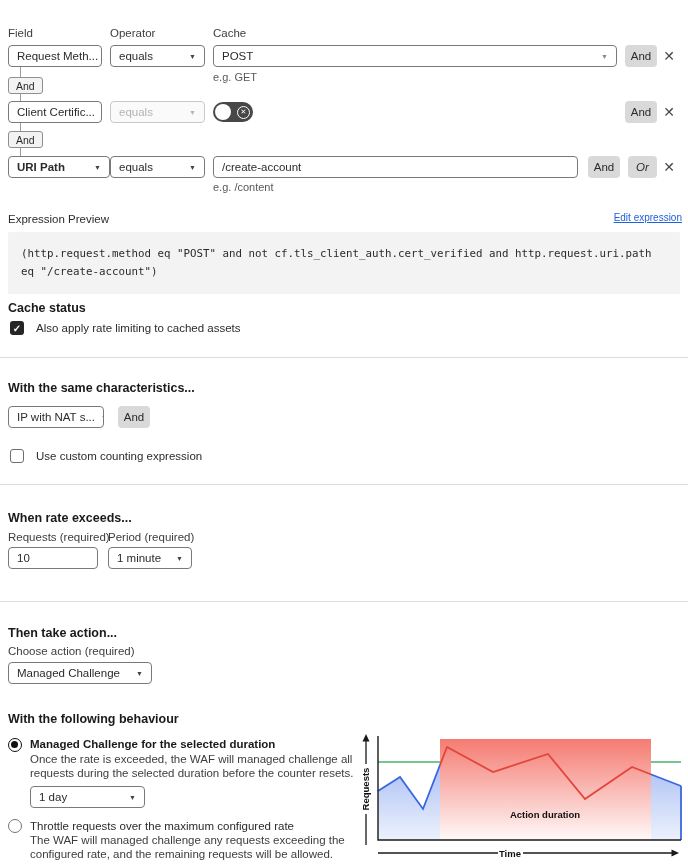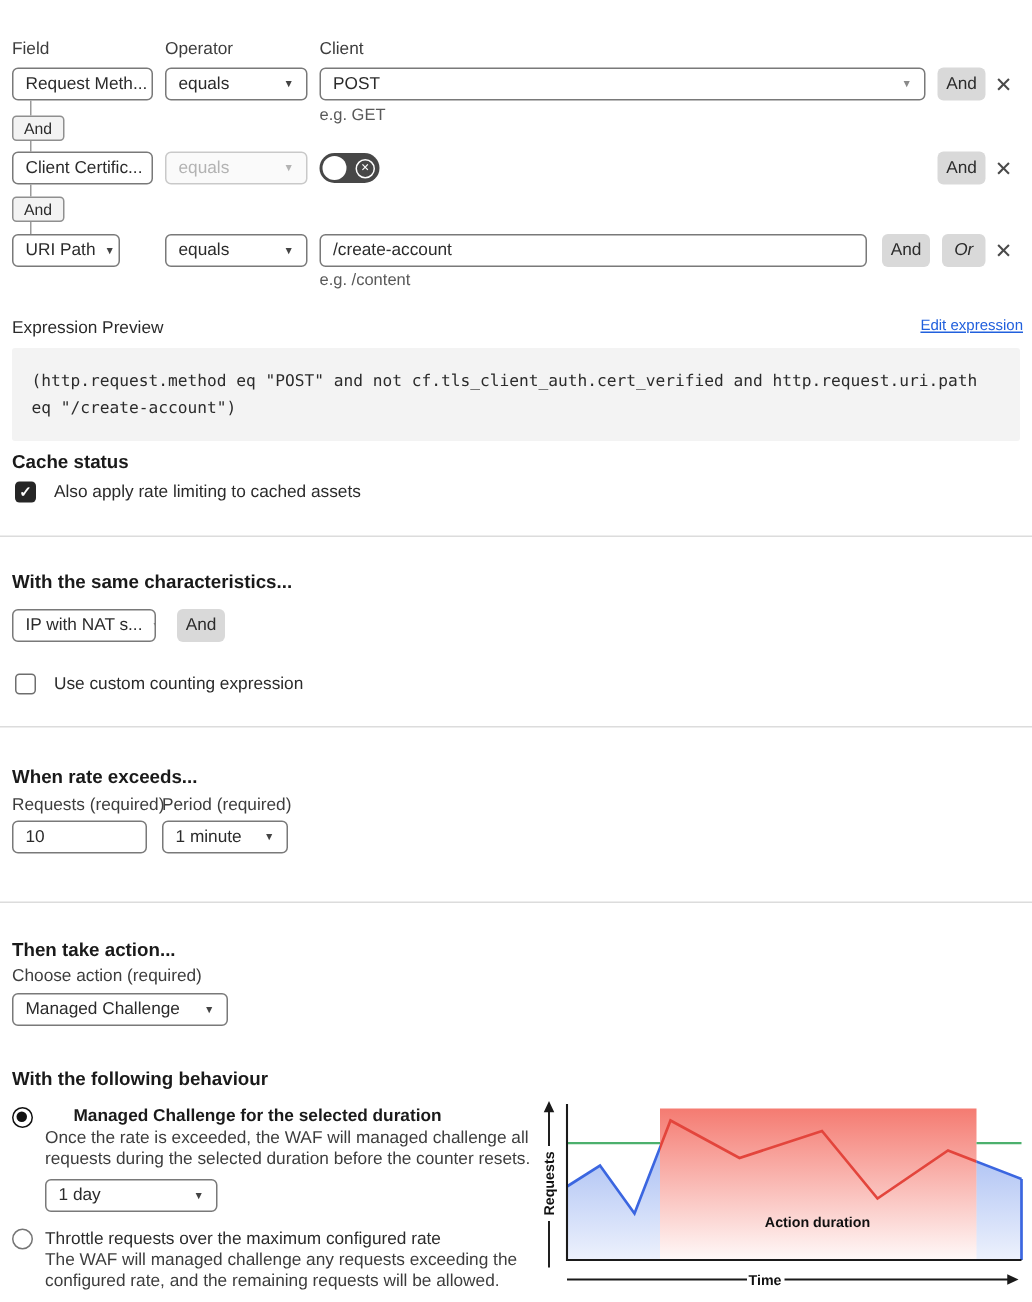--- a/index.html
+++ b/index.html
@@ -65,21 +65,21 @@
   svg text { font-family:"Liberation Sans", sans-serif; font-weight:bold; font-size:9.5px; fill:#111; }
 </style>
 </head>
 <body>
 
 <div id="app">
 
 
   <div class="col-label" style="left:8px; top:27px;">Field</div>
   <div class="col-label" style="left:110px; top:27px;">Operator</div>
-  <div class="col-label" style="left:213px; top:27px;">Client</div>
+  <div class="col-label" style="left:213px; top:27px;">Cache</div>
 
   <div class="select" style="left:8px; top:45px; width:94px;">
     <span>Request Meth...</span>
     <span class="caret">▼</span>
   </div>
   <div class="select" style="left:110px; top:45px; width:95px;">
     <span>equals</span>
     <span class="caret">▼</span>
   </div>
   <div class="select combo" style="left:213px; top:45px; width:404px;">
@@ -106,21 +106,21 @@
     <span class="knob"></span>
     <span class="off-x">✕</span>
   </div>
   <button class="btn-gray" style="left:625px; top:101px; width:32px;">And</button>
   <div class="x-icon" style="left:661px; top:104px;">✕</div>
 
   <div class="vline" style="left:20px; top:123px; height:8px;"></div>
   <div class="chip" style="left:8px; top:131px;">And</div>
   <div class="vline" style="left:20px; top:148px; height:8px;"></div>
 
-  <div class="select" style="left:8px; top:156px; width:72px;">
+  <div class="select" style="left:8px; top:156px; width:102px;font-weight:bold;">
     <span>URI Path</span>
     <span class="caret">▼</span>
   </div>
   <div class="select" style="left:110px; top:156px; width:95px;">
     <span>equals</span>
     <span class="caret">▼</span>
   </div>
   <div class="textbox" style="left:213px; top:156px; width:365px;">
     <span>/create-account</span>
   </div>
@@ -166,21 +166,21 @@
   <div class="sect-heading" style="left:8px; top:626px;">Then take action...</div>
   <div class="col-label" style="left:8px; top:645px;">Choose action (required)</div>
   <div class="select" style="left:8px; top:662px; width:144px;">
     <span>Managed Challenge</span>
     <span class="caret">▼</span>
   </div>
 
   <div class="sect-heading" style="left:8px; top:712px;">With the following behaviour</div>
 
   <div class="radio selected" style="left:8px; top:738px;"></div>
-  <div class="opt-label-bold" style="left:30px; top:738px;margin-left:19px;">Managed Challenge for the selected duration</div>
+  <div class="opt-label-bold" style="left:30px; top:738px;">Managed Challenge for the selected duration</div>
   <div class="opt-desc" style="left:30px; top:752px; width:330px;">Once the rate is exceeded, the WAF will managed challenge all requests during the selected duration before the counter resets.</div>
   <div class="select" style="left:30px; top:786px; width:115px;">
     <span>1 day</span>
     <span class="caret">▼</span>
   </div>
 
   <div class="radio unselected" style="left:8px; top:819px;"></div>
   <div class="opt-label" style="left:30px; top:820px;">Throttle requests over the maximum configured rate</div>
   <div class="opt-desc" style="left:30px; top:833px; width:345px;">The WAF will managed challenge any requests exceeding the configured rate, and the remaining requests will be allowed.</div>
 

